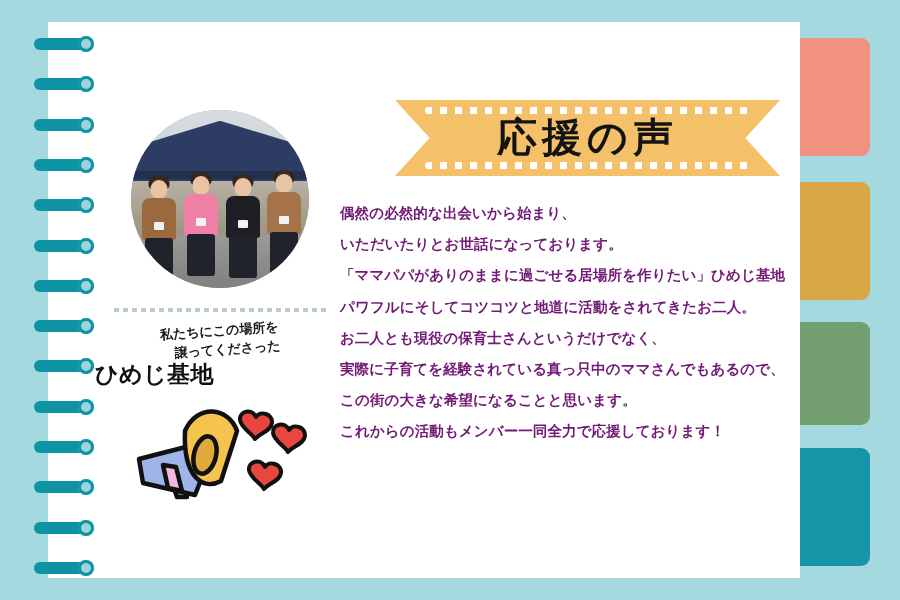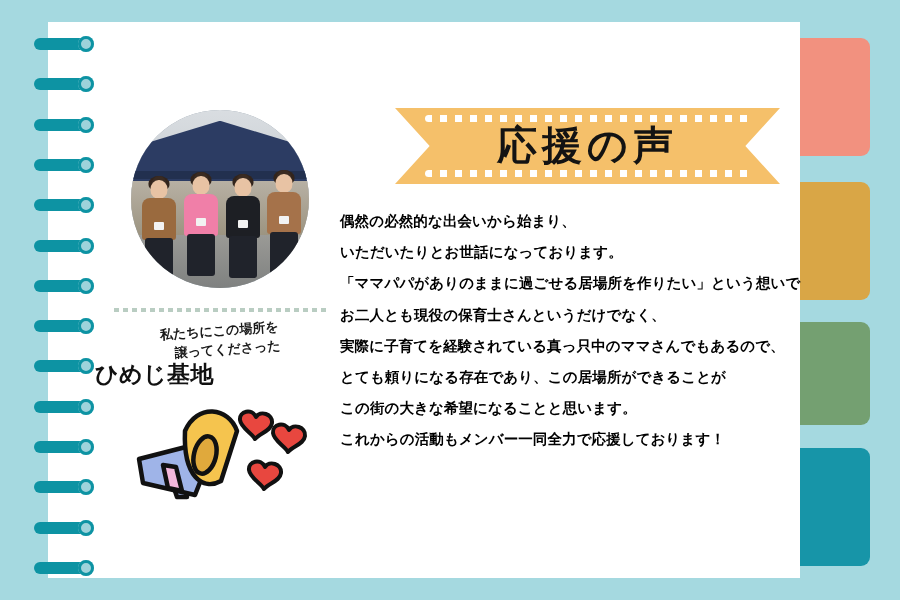--- a/index.html
+++ b/index.html
@@ -201,21 +201,21 @@
     margin: 8px auto 0;
     width: 190px;
     height: 112px;
     display: block;
   }
 
   
   .right-col {
     position: absolute;
     left: 340px;
-    top: 108px;
+    top: 100px;
     width: 500px;
     z-index: 6;
   }
 
   .ribbon-wrap {
     position: relative;
     width: 385px;
     height: 76px;
     margin-left: 55px;
   }
@@ -246,21 +246,21 @@
     font-weight: 700;
     color: #131313;
     letter-spacing: 5px;
     padding-bottom: 2px;
   }
 
   .body-text {
     margin-top: 22px;
     font-size: 14.5px;
     font-weight: 700;
-    color: #000000;
+    color: #701a75;
     line-height: 2.15;
     letter-spacing: 0.1px;
     white-space: nowrap;
   }
   .body-text p { margin: 0; }
 </style>
 </head>
 <body>
 
 <div id="stage">
@@ -409,23 +409,23 @@
     <div class="ribbon-wrap">
       <div class="ribbon-body"></div>
       <div class="ribbon-dots-top"></div>
       <div class="ribbon-dots-bot"></div>
       <div class="ribbon-title">応援の声</div>
     </div>
 
     <div class="body-text" id="body-text">
         <p>偶然の必然的な出会いから始まり、</p>
         <p>いただいたりとお世話になっております。</p>
-        <p>「ママパパがありのままに過ごせる居場所を作りたい」という想いで</p>
+        <p>「ママパパがありのままに過ごせる居場所を作りたい」ひめじ基地</p>
+        <p>パワフルにそしてコツコツと地道に活動をされてきたお二人。</p>
         <p>お二人とも現役の保育士さんというだけでなく、</p>
         <p>実際に子育てを経験されている真っ只中のママさんでもあるので、</p>
-        <p>とても頼りになる存在であり、この居場所ができることが</p>
         <p>この街の大きな希望になることと思います。</p>
         <p>これからの活動もメンバー一同全力で応援しております！</p>
       </div>
 
   </div>
 
 </div>
 
 </body></html>

